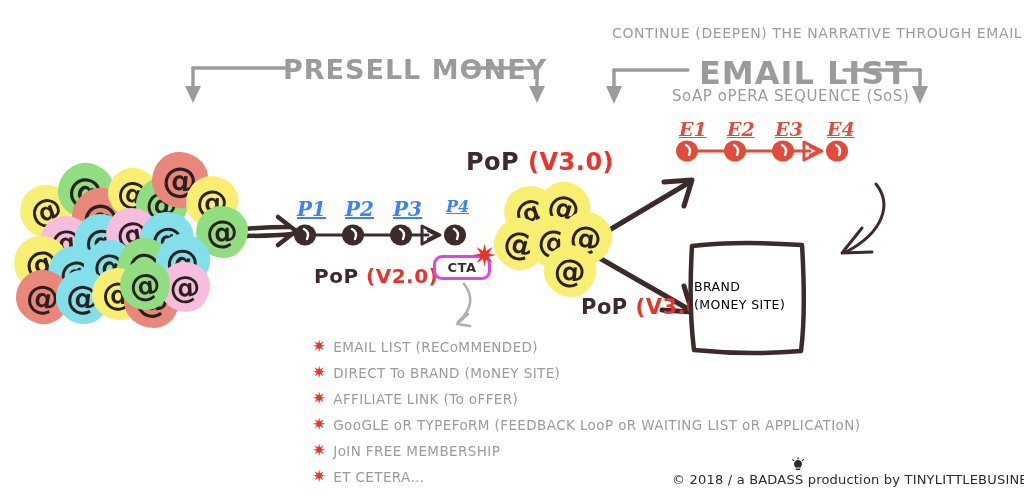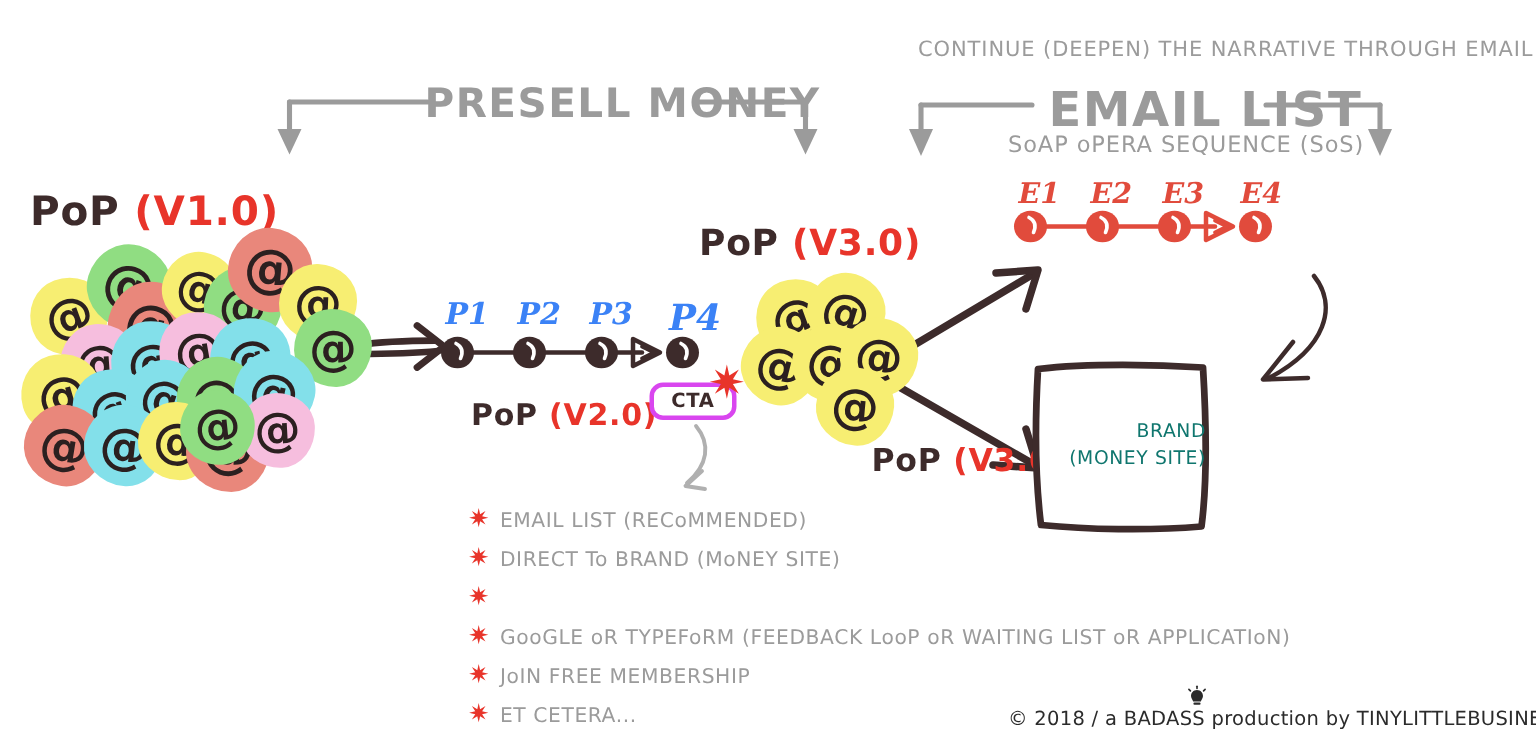--- a/index.html
+++ b/index.html
@@ -40,20 +40,21 @@
     font-family: "DejaVu Sans", sans-serif;
     color: #9b9b9b;
     white-space: nowrap;
     letter-spacing: 0.6px;
   }
   .node-label {
     font-family: "DejaVu Serif", serif;
     font-style: italic;
     font-weight: bold;
     white-space: nowrap;
+    text-decoration: underline;
   }
   .node-label.p { color: #3b82f6; }
   .node-label.e { color: #E14B3C; }
 
   .bullet-row {
     display: flex;
     align-items: baseline;
     gap: 7px;
     white-space: nowrap;
   }
@@ -107,40 +108,36 @@
   }
   .red-star {
     color: #E8342A;
     font-weight: bold;
     font-size: 30px;
     line-height: 1;
   }
 
   .brand-box-text {
     font-family: "DejaVu Sans", sans-serif;
-    color: #0f766e;
+    color: #000000;
     font-size: 12.5px;
-    text-align: right;
+    text-align: left;
     line-height: 1.45;
     letter-spacing: 0.4px;
   }
 
   svg { display: block; overflow: visible; }
 </style>
 </head>
 <body>
 
 <div id="canvas">
 
   <div class="abs" style="left:0; top:0; width:260px; height:340px;"></div>
 
-  <div class="abs pop-label" style="left:20px; top:126px; font-size:27px;">
-    <span>PoP</span>
-    <span class="ver">(V1.0)</span>
-  </div>
 
   <div class="abs" style="left:236px; top:212px;">
     <svg width="70" height="40" viewBox="0 0 70 40">
       <path d="M2,18 C16,16 34,15 54,15" stroke="#3D2B2B" stroke-width="4.5" fill="none" stroke-linecap="round"></path>
       <path d="M2,24 C18,24 36,24 56,22" stroke="#3D2B2B" stroke-width="4.5" fill="none" stroke-linecap="round"></path>
       <path d="M42,5 L60,19 L42,33" stroke="#3D2B2B" stroke-width="4.5" fill="none" stroke-linecap="round" stroke-linejoin="round"></path>
     </svg>
   </div>
 
   <div class="abs" style="left:185px; top:60px;">
@@ -168,21 +165,21 @@
       <ellipse cx="159" cy="13" rx="11" ry="10.5" fill="#3D2B2B"></ellipse>
       <path d="M8,7 Q14,10 11,17" stroke="#fff" stroke-width="2.4" fill="none" stroke-linecap="round"></path>
       <path d="M56,7 Q62,10 59,17" stroke="#fff" stroke-width="2.4" fill="none" stroke-linecap="round"></path>
       <path d="M104,7 Q110,10 107,17" stroke="#fff" stroke-width="2.4" fill="none" stroke-linecap="round"></path>
       <path d="M158,7 Q164,10 161,17" stroke="#fff" stroke-width="2.4" fill="none" stroke-linecap="round"></path>
     </svg>
   </div>
   <div class="abs node-label p" style="left:297px; top:197px; font-size:20px;">P1</div>
   <div class="abs node-label p" style="left:345px; top:197px; font-size:20px;">P2</div>
   <div class="abs node-label p" style="left:393px; top:197px; font-size:20px;">P3</div>
-  <div class="abs node-label p" style="left:446px; top:197px; font-size:24px;">P4</div>
+  <div class="abs node-label p" style="left:446px; top:197px; font-size:16px;">P4</div>
 
   <div class="abs pop-label" style="left:314px; top:264px; font-size:20px;text-align:right;">
     <span>PoP</span>
     <span class="ver">(V2.0)</span>
   </div>
 
   <div class="abs cta-box" style="left:433px; top:255px; width:58px; height:25px;">
     <span>CTA</span>
   </div>
   <div class="abs red-star" style="left:472px; top:241px;">✷</div>
@@ -278,20 +275,21 @@
       <div class="bullet-row">
         <span class="bullet-star">✷</span>
         <span class="bullet-text">EMAIL LIST (RECoMMENDED)</span>
       </div>
       <div class="bullet-row">
         <span class="bullet-star">✷</span>
         <span class="bullet-text">DIRECT To BRAND (MoNEY SITE)</span>
       </div>
       <div class="bullet-row">
         <span class="bullet-star">✷</span>
+        <span class="bullet-text">AFFILIATE LINK (To oFFER)</span>
       </div>
       <div class="bullet-row">
         <span class="bullet-star">✷</span>
         <span class="bullet-text">GooGLE oR TYPEFoRM (FEEDBACK LooP oR WAITING LIST oR APPLICATIoN)</span>
       </div>
       <div class="bullet-row">
         <span class="bullet-star">✷</span>
         <span class="bullet-text">JoIN FREE MEMBERSHIP</span>
       </div>
       <div class="bullet-row">

